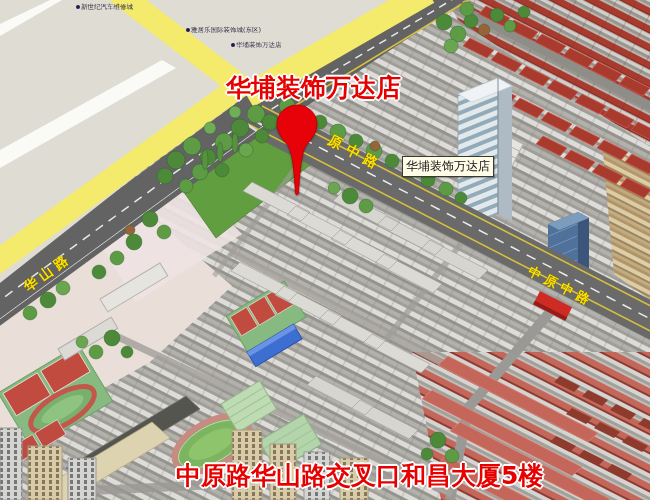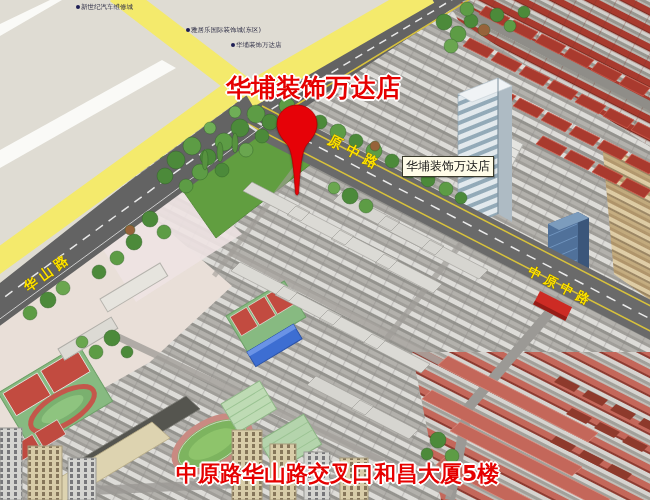--- a/index.html
+++ b/index.html
@@ -2,21 +2,21 @@
 <html><head>
 <meta charset="utf-8">
 <style>
   html,body{margin:0;padding:0;background:#222;}
   #screen{position:relative;width:650px;height:500px;overflow:hidden;
           font-family:"DejaVu Sans","Liberation Sans",sans-serif;background:#c8c6c0;}
   #scene{position:absolute;left:0;top:0;}
   .overlay{position:absolute;white-space:nowrap;}
   #map-title{left:226px;top:71px;font-size:25px;font-weight:700;color:#e60000;letter-spacing:0px;
     text-shadow:-2px 0 0 #fff,2px 0 0 #fff,0 -2px 0 #fff,0 2px 0 #fff,-1px -1px 0 #fff,1px 1px 0 #fff,-1px 1px 0 #fff,1px -1px 0 #fff;}
-  #caption{left:176px;top:459px;font-size:22px;font-weight:700;color:#e60000;letter-spacing:0px;
+  #caption{left:176px;top:459px;font-size:25px;font-weight:700;color:#e60000;letter-spacing:0px;
     text-shadow:-2px 0 0 #fff,2px 0 0 #fff,0 -2px 0 #fff,0 2px 0 #fff,-1px -1px 0 #fff,1px 1px 0 #fff,-1px 1px 0 #fff,1px -1px 0 #fff;}
   #pin{left:276px;top:104px;width:42px;height:94px;filter:drop-shadow(0 1px 1px rgba(0,0,0,.35));}
   #pin-label-box{left:402px;top:156px;height:19px;line-height:19px;padding:0 3px;
     background:#fffce8;border:1px solid #3a3a2a;font-size:12px;color:#111;box-shadow:1px 1px 1px rgba(0,0,0,.25);}
   .poi{font-size:6.5px;color:#33334a;}
   .poi .dot{display:inline-block;width:4px;height:4px;background:#1d1d54;border-radius:50%;
     vertical-align:middle;margin-right:1px;}
   #poi1{left:76px;top:3px;} #poi2{left:186px;top:26px;} #poi3{left:231px;top:41px;}
 </style>
 </head>

